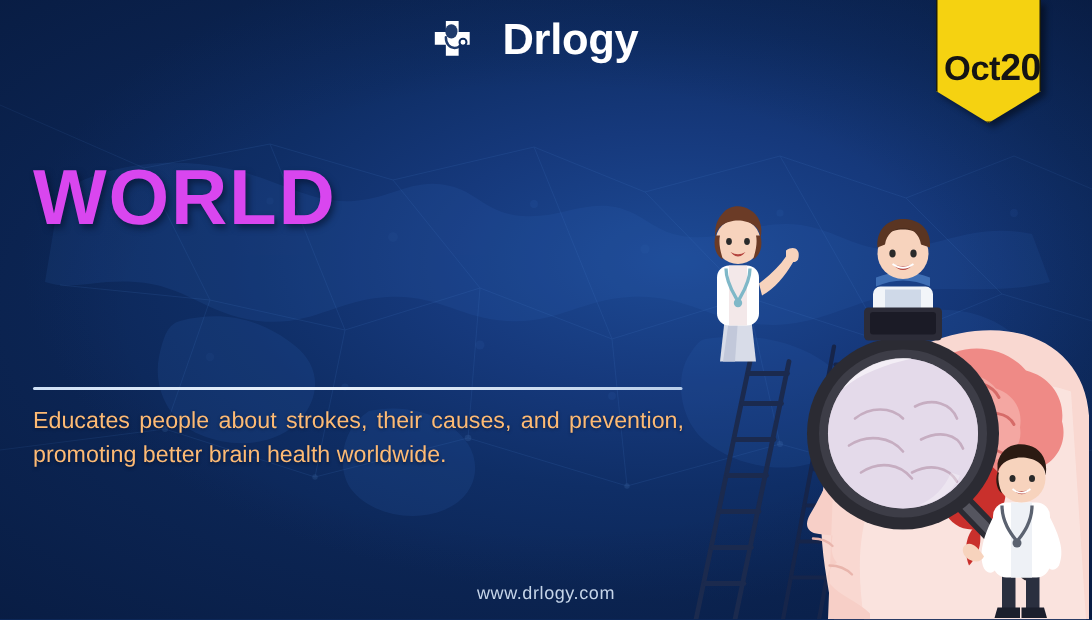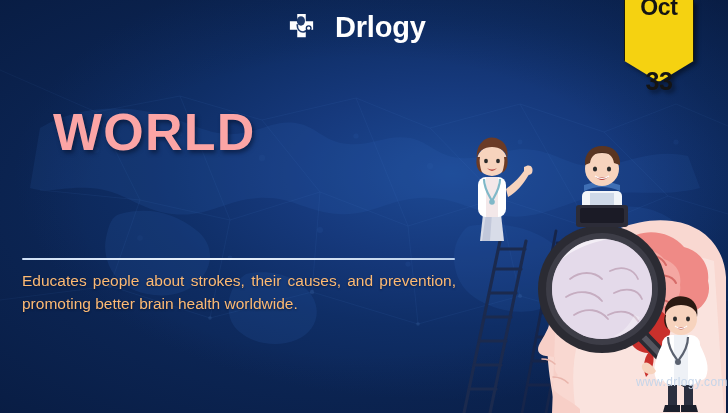--- a/index.html
+++ b/index.html
@@ -76,47 +76,46 @@
     background: #f5d211;
     border: 1.5px solid #1b1b0c;
     border-top: 0;
     box-sizing: border-box;
     clip-path: polygon(0 0, 100% 0, 100% 74%, 50% 100%, 0 74%);
   }
   .date-badge-inner {
     position: absolute;
     inset: 0;
     display: flex;
-    flex-direction: column;
+    flex-direction: row;
     align-items: center;
-    justify-content: center;
+    justify-content: flex-end;
     padding-top: 8px;
     color: #141414;
     font-weight: bold;
     line-height: 1.08;
-    gap: 48px;
   }
   .date-month { font-size: 23px; letter-spacing: -0.3px; }
   .date-day { font-size: 25px; letter-spacing: -0.3px; }
 
   
   .headline {
     position: absolute;
     left: 22px; top: 104px;
     z-index: 11;
   }
   .headline-line {
     font-size: 52px;
     font-weight: bold;
     letter-spacing: 1.2px;
     line-height: 1.08;
     white-space: nowrap;
     text-shadow: 2px 3px 4px rgba(3,14,38,.55);
   }
-  .word-world { color: #fca5a5; margin-left: 31px; }
+  .word-world { color: #d946ef; }
   .word-stroke { color: #f3ca52; }
   .word-day { color: #ffffff; }
 
   
   .divider {
     position: absolute;
     left: 22px; top: 258px;
     width: 433px; height: 2px;
     background: linear-gradient(90deg, #cfe0f5 0%, #eaf2fb 45%, #b9cee9 100%);
     border-radius: 1px;
@@ -133,22 +132,22 @@
     line-height: 1.48;
     text-align: justify;
     text-shadow: 0 1px 2px rgba(3,14,38,.5);
     z-index: 11;
   }
 
   
   .footer-url {
     position: absolute;
     left: 0; right: 0;
-    top: 375px;
-    text-align: right;
+    top: 388px;
+    text-align: center;
     color: #c6d5e9;
     font-size: 12px;
     letter-spacing: .4px;
     z-index: 11;
   }
 
   
   .illustration {
     position: absolute;
     right: 0; bottom: 0;
@@ -218,21 +217,21 @@
       <path d="M11.6,13.2 c0,4.6 2.6,7.4 6,7.4 c2.3,0 4.2,-1.3 5.2,-3.4" stroke="#0d2a5e" stroke-width="1.7" fill="none" stroke-linecap="round" opacity="0.92"></path>
       <circle cx="23.4" cy="16.7" r="2.4" fill="#ffffff" stroke="#0d2a5e" stroke-width="1.4"></circle>
     </svg>
     <span class="logo-text">Drlogy</span>
   </div>
 
   <div class="date-badge">
     <div class="date-badge-shape"></div>
     <div class="date-badge-inner">
       <span class="date-month">Oct</span>
-      <span class="date-day">33</span>
+      <span class="date-day">20</span>
     </div>
   </div>
 
   <div class="headline">
     <div class="headline-line">
       <span class="word-world">WORLD</span>
     </div>
   </div>
 
   <div class="divider"></div>

